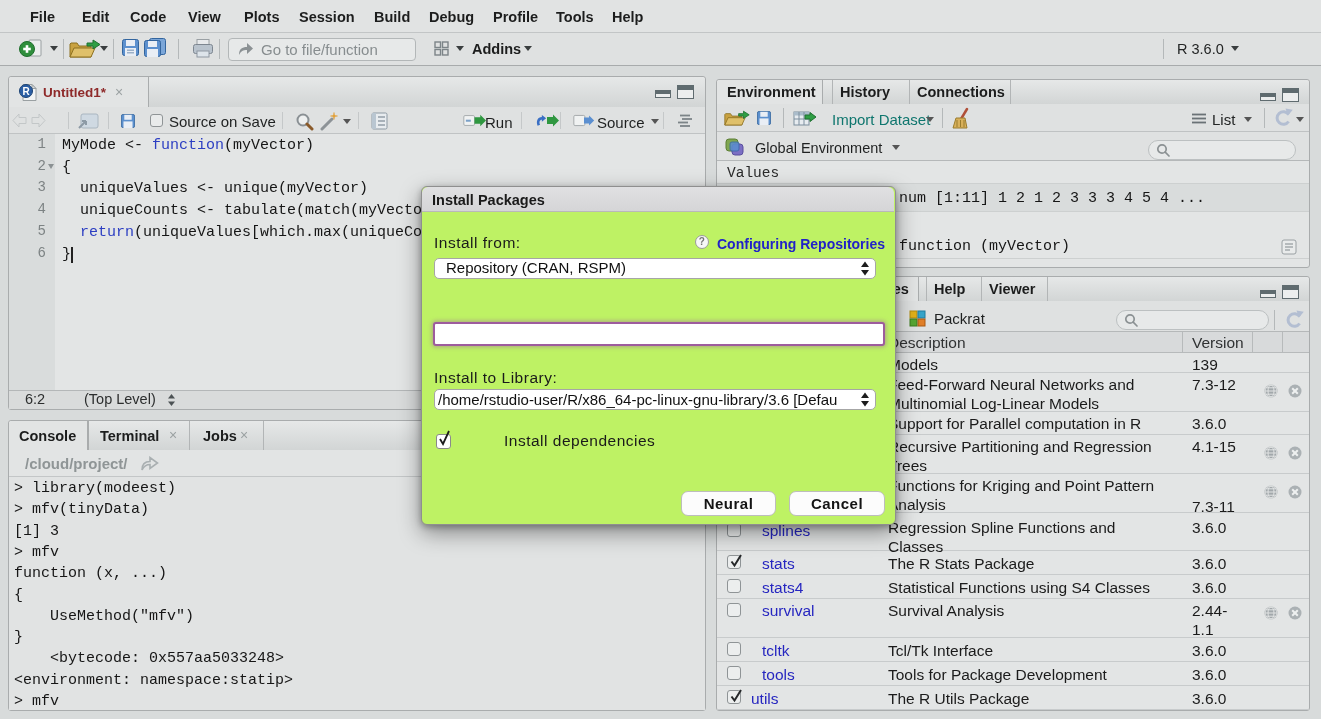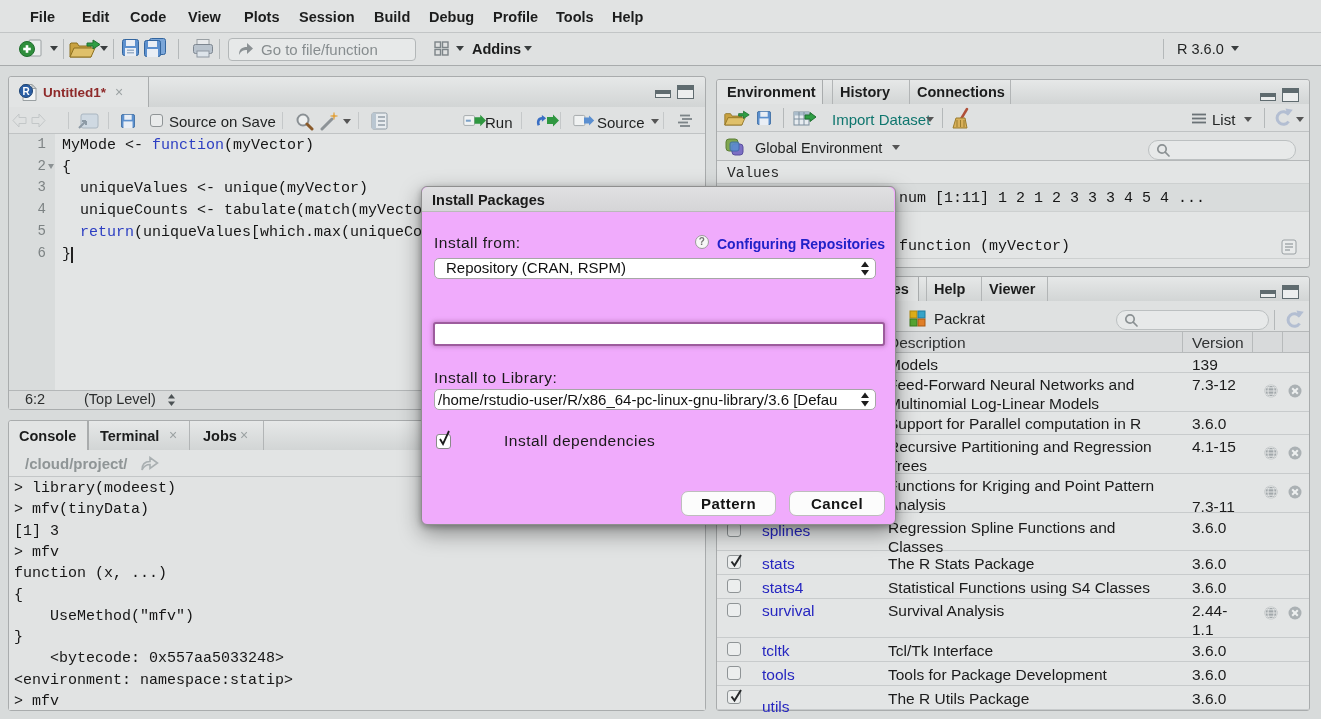--- a/index.html
+++ b/index.html
@@ -498,27 +498,27 @@
 
     <div class="cb" style="left:10px;top:389px;"></div>
     <div class="pname" style="left:45px;top:388.5px;">tools</div>
     <div class="pr" style="left:171px;top:388.5px;">Tools for Package Development</div>
     <div class="pr" style="left:475px;top:388.5px;">3.6.0</div>
 
     <div class="cb" style="left:10px;top:413px;"></div>
         <svg class="abs chk" style="left:11px;top:411px;" viewBox="0 0 16 16">
           <use href="#chk"></use>
         </svg>
-    <div class="pname" style="left:45px;top:412.5px;margin-top:8px;">utils</div>
+    <div class="pname" style="left:34px;top:412.5px;">utils</div>
     <div class="pr" style="left:171px;top:412.5px;">The R Utils Package</div>
     <div class="pr" style="left:475px;top:412.5px;">3.6.0</div>
   </div>
 </div>
 
-<div id="dialog" class="abs" style="left:421px;top:186px;width:475px;height:339px;background:#f0abfc;border:1px solid #8f8f8f;border-radius:6px;box-sizing:border-box;box-shadow:0 8px 22px rgba(0,0,0,0.4),0 2px 6px rgba(0,0,0,0.28);z-index:50;">
+<div id="dialog" class="abs" style="left:421px;top:186px;width:475px;height:339px;background:#bef264;border:1px solid #8f8f8f;border-radius:6px;box-sizing:border-box;box-shadow:0 8px 22px rgba(0,0,0,0.4),0 2px 6px rgba(0,0,0,0.28);z-index:50;">
   <div class="abs" style="left:0;top:0;width:472px;height:25px;background:linear-gradient(#e0e0e2,#d5d5d7);border-bottom:1px solid #b9b9b9;border-radius:6px 6px 0 0;box-sizing:border-box;"></div>
   <div class="abs" style="left:10px;top:5px;font-size:14.5px;font-weight:700;color:#1a1a1a;">Install Packages</div>
   <div id="dlgbody" style="position:absolute;left:0;top:0;width:472px;height:337px;font-size:15.5px;color:#1a1a1a;letter-spacing:0.5px;">
     <div class="abs" style="left:12px;top:47px;">Install from:</div>
     <div class="abs" style="left:273px;top:48px;width:14px;height:14px;border:1px solid #9b9b9b;border-radius:50%;box-sizing:border-box;font-size:10px;font-weight:700;color:#757575;text-align:center;line-height:12px;background:#f7f7f7;">?</div>
     <div class="abs" style="left:295px;top:49px;font-size:14px;font-weight:700;letter-spacing:0;white-space:nowrap;color:#2121c8;">Configuring Repositories</div>
     <div class="abs" style="left:12px;top:71px;width:442px;height:21px;background:#fff;border:1px solid #a6a6a6;border-radius:5px;box-sizing:border-box;"></div>
     <div class="abs" style="left:24px;top:72px;font-size:15px;letter-spacing:0;color:#101010;">Repository (CRAN, RSPM)</div>
     <svg class="abs" style="left:438px;top:74px;" width="10" height="15" viewBox="0 0 10 15">
       <path d="M5 0.5 L9 6 L1 6 Z" fill="#1c1c1c"></path>
@@ -530,18 +530,18 @@
     <div class="abs" style="left:16px;top:204px;width:420px;overflow:hidden;white-space:nowrap;font-size:15px;letter-spacing:0;color:#101010;">/home/rstudio-user/R/x86_64-pc-linux-gnu-library/3.6 [Defau</div>
     <svg class="abs" style="left:438px;top:205px;" width="10" height="15" viewBox="0 0 10 15">
       <path d="M5 0.5 L9 6 L1 6 Z" fill="#1c1c1c"></path>
       <path d="M5 14.5 L9 9 L1 9 Z" fill="#1c1c1c"></path>
     </svg>
     <div class="abs" style="left:14px;top:247px;width:15px;height:15px;background:#fff;border:1px solid #8a8a8a;border-radius:3px;box-sizing:border-box;"></div>
     <svg class="abs" style="left:15px;top:242px;" width="16" height="18" viewBox="0 0 16 18">
       <path d="M3 10 L6 15 L12 2" fill="none" stroke="#1c1c1c" stroke-width="1.8"></path>
     </svg>
     <div class="abs" style="left:34px;top:245px;margin-left:48px;">Install dependencies</div>
-    <div class="abs" style="left:259px;top:304px;width:95px;height:25px;background:#fcfcfc;border:1px solid #bdbdbd;border-radius:7px;box-sizing:border-box;text-align:center;line-height:23px;font-size:15px;font-weight:700;color:#141414;">Pattern</div>
+    <div class="abs" style="left:259px;top:304px;width:95px;height:25px;background:#fcfcfc;border:1px solid #bdbdbd;border-radius:7px;box-sizing:border-box;text-align:center;line-height:23px;font-size:15px;font-weight:700;color:#141414;">Neural</div>
     <div class="abs" style="left:367px;top:304px;width:96px;height:25px;background:#fcfcfc;border:1px solid #bdbdbd;border-radius:7px;box-sizing:border-box;text-align:center;line-height:23px;font-size:15px;font-weight:700;color:#141414;">Cancel</div>
   </div>
 </div>
 
 </div>
 
 </body></html>

